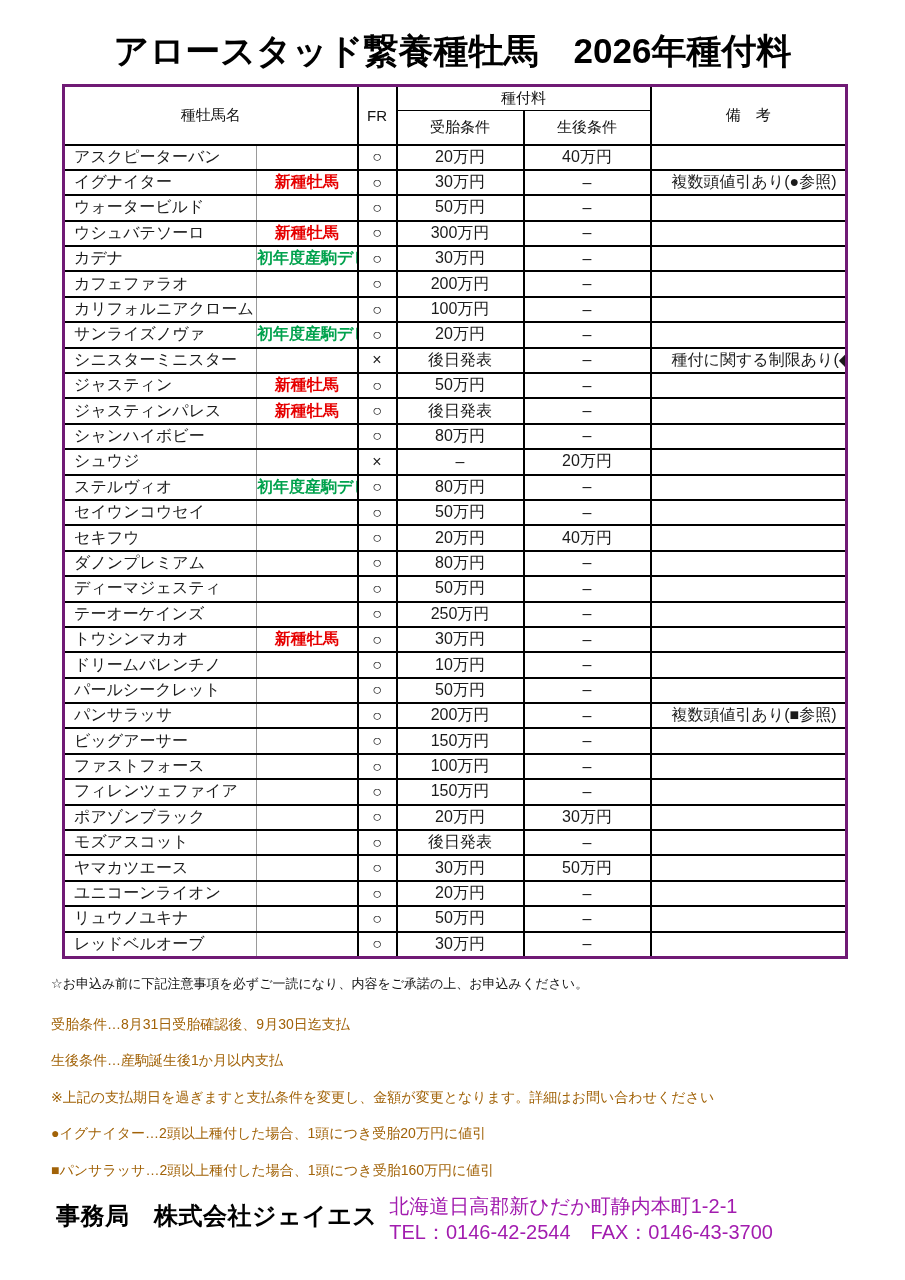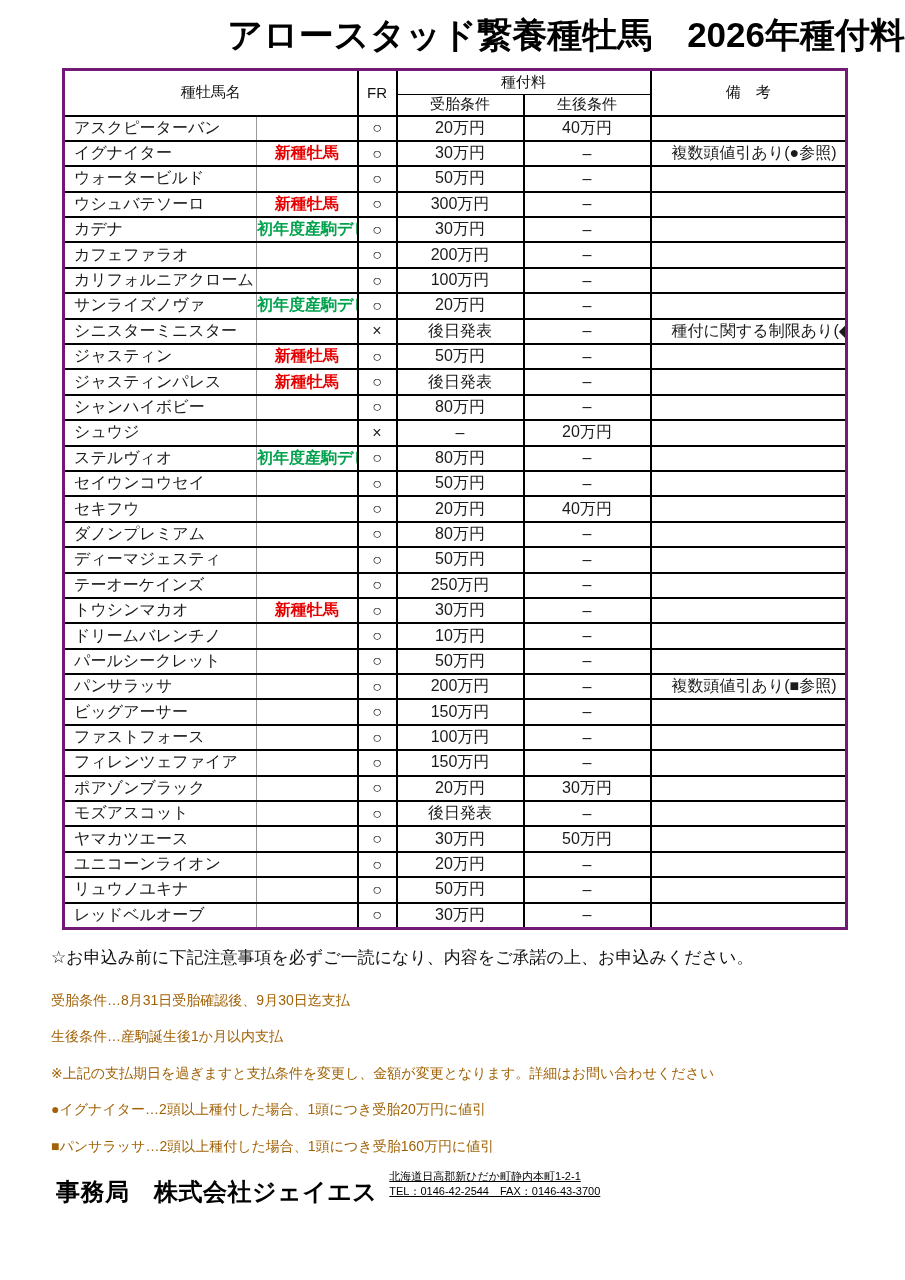--- a/index.html
+++ b/index.html
@@ -8,22 +8,22 @@
     position: relative;
     width: 905px;
     height: 1280px;
     margin: 0 auto;
     background: #ffffff;
     font-family: "Liberation Sans", "DejaVu Sans", sans-serif;
     color: #1a1a1a;
     overflow: hidden;
   }
   .page-title {
-    padding-top: 12px;
-    text-align: right;
+    padding-top: 28px;
+    text-align: center;
     font-size: 35px;
     font-weight: 900;
     letter-spacing: 0px;
     color: #000;
     white-space: nowrap;
   }
   table.stallion-table {
     border-collapse: collapse;
     table-layout: fixed;
     width: 783px;
@@ -35,31 +35,31 @@
     overflow: hidden;
     white-space: nowrap;
   }
   .stallion-table thead th {
     font-weight: normal;
     font-size: 15px;
     text-align: center;
     color: #111;
   }
   .stallion-table thead tr.h1 th { height: 25px; }
-  .stallion-table thead tr.h2 th { height: 21px; border-top-width: 1px; font-family: Liberation Mono, monospace; }
+  .stallion-table thead tr.h2 th { height: 34px; border-top-width: 1px; font-family: Liberation Mono, monospace; }
   .stallion-table thead th.fee-span { border-bottom-width: 1px; }
   .stallion-table tbody td { height: 25.4px; font-size: 16px; }
   td.name-cell  { text-align: left; padding-left: 9px; border-right: 1px solid #9a9a9a; }
   td.tag-cell   { border-left: 1px solid #9a9a9a; text-align: center; font-size: 12px; font-weight: bold; letter-spacing: 0px; }
   td.fr-cell    { text-align: center; font-size: 15px; color: #222; }
   td.fee-cell   { text-align: center; font-size: 15.5px; }
   td.remarks-cell { text-align: left; font-size: 13px; padding-left: 20px; }
   .note-intro {
     margin: 16px 12px 0 51px;
-    font-size: 17px;
+    font-size: 13px;
     color: #111;
   }
   .notes-block { margin-top: 19px; }
   .note-line {
     margin: 12px 0 0 51px;
     font-size: 14px;
     color: #a16207;
     line-height: 24.5px;
     white-space: nowrap;
   }
@@ -72,25 +72,24 @@
     font-size: 24px;
     font-weight: 900;
     color: #000;
     letter-spacing: 0.5px;
     white-space: nowrap;
     margin-top: 8px;
   }
   .office-right {
     margin-left: 12px;
     margin-top: 1px;
-    font-size: 11px;
+    font-size: 20px;
     line-height: 1.32;
-    color: #000000;
-    white-space: nowrap;
-    text-decoration: underline;
+    color: #a21caf;
+    white-space: nowrap;
   }
 </style>
 </head>
 <body>
 
 <div class="page">
 
   <div class="page-title">アロースタッド繋養種牡馬　2026年種付料</div>
 
   <table class="stallion-table">

